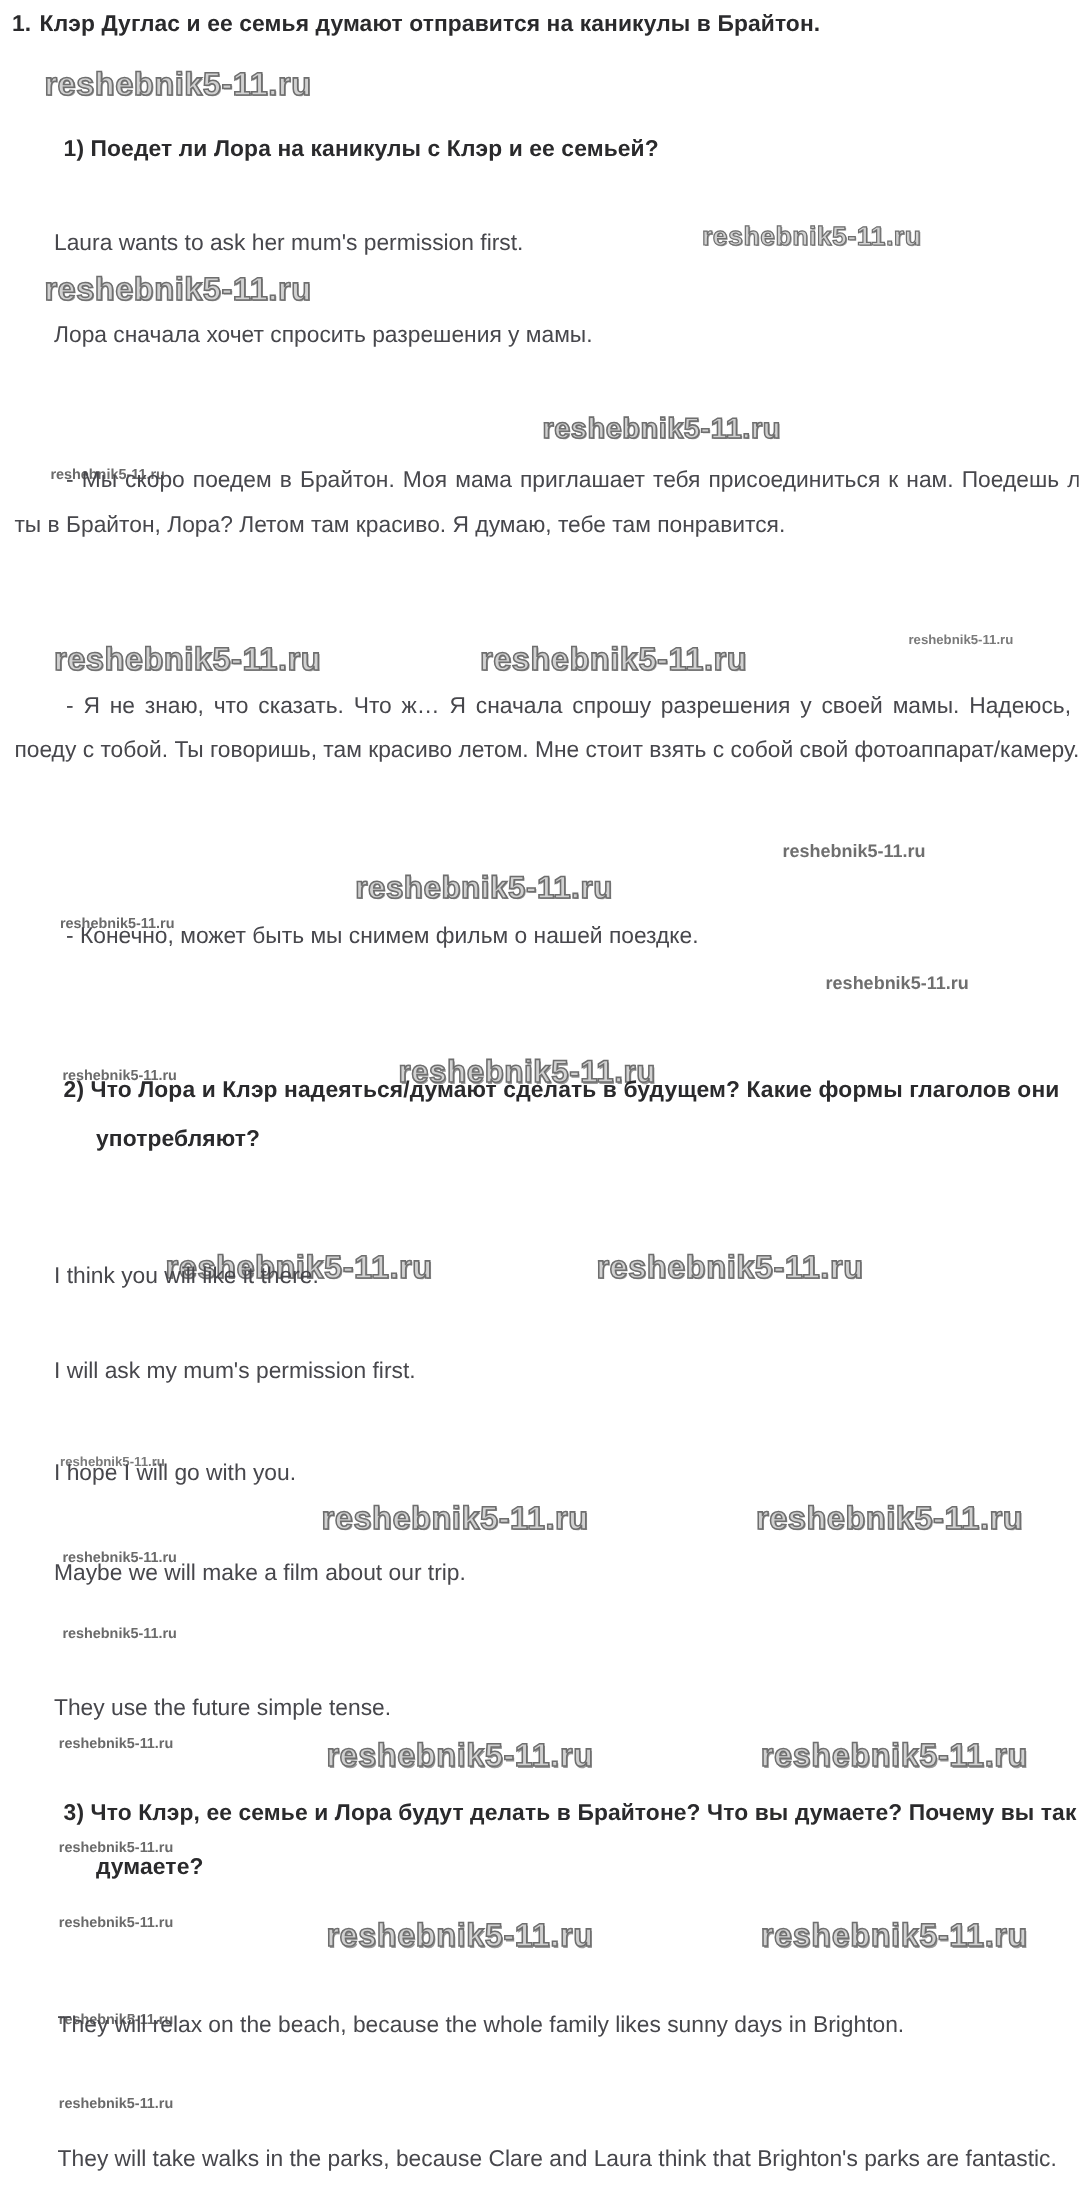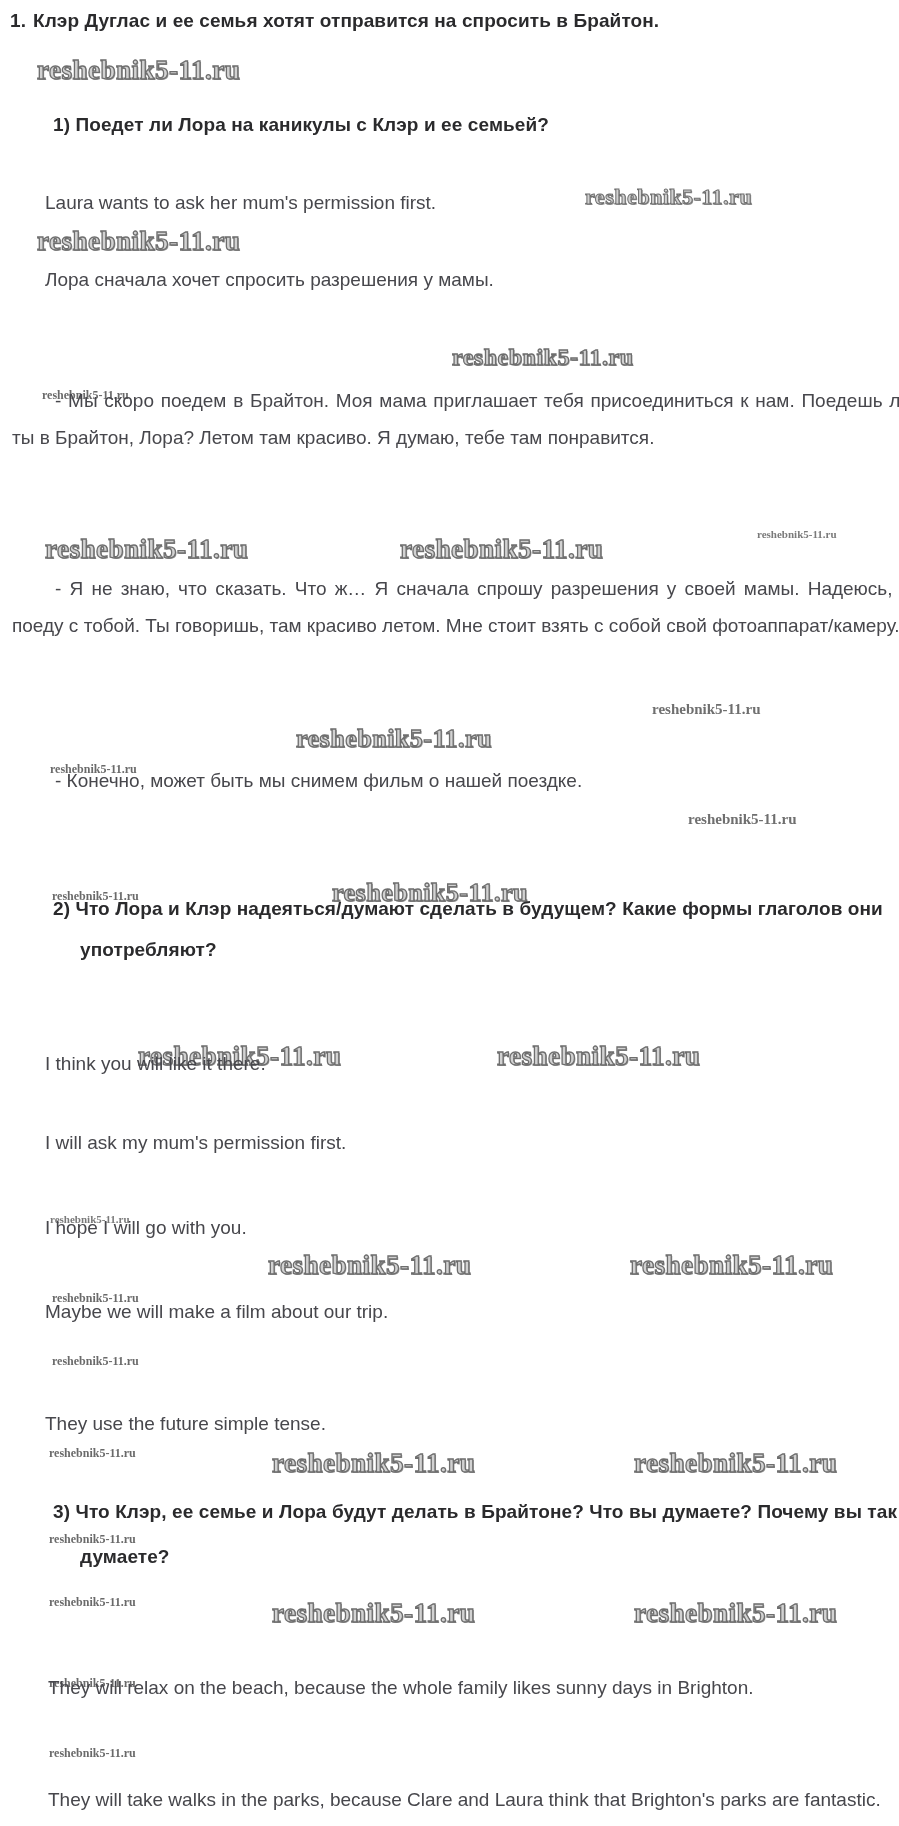--- a/index.html
+++ b/index.html
@@ -54,21 +54,21 @@
     text-align: justify;
     text-align-last: left;
     text-indent: 43px;
   }
   .para.en { text-indent: 36px; }
   .txt { position: relative; z-index: 2; }
   
   .wm {
     position: absolute;
     z-index: 1;
-    font-family: Liberation Serif, serif;
+    font-family: Liberation Sans, sans-serif;
     font-weight: bold;
     white-space: nowrap;
     user-select: none;
   }
   .wm-b {
     font-size: 27px;
     color: #d2d2d2;
     -webkit-text-stroke: 1.3px #6e6e6e;
     text-shadow: 1px 1px 0 #9a9a9a;
     letter-spacing: 0.5px;
@@ -108,21 +108,21 @@
   <span class="wm wm-b" style="left:634px; top:1448px;">reshebnik5-11.ru</span>
   <span class="wm wm-s" style="left:49px;  top:1532px;">reshebnik5-11.ru</span>
   <span class="wm wm-s" style="left:49px;  top:1595px;">reshebnik5-11.ru</span>
   <span class="wm wm-b" style="left:272px; top:1598px;">reshebnik5-11.ru</span>
   <span class="wm wm-b" style="left:634px; top:1598px;">reshebnik5-11.ru</span>
   <span class="wm wm-s" style="left:49px;  top:1676px;">reshebnik5-11.ru</span>
   <span class="wm wm-s" style="left:49px;  top:1746px;">reshebnik5-11.ru</span>
 
   <div class="h1row txt" style="top:8px;">
     <span class="h1num">1.</span>
-    <span>Клэр Дуглас и ее семья хотят отправится на спросить в Брайтон.</span>
+    <span>Клэр Дуглас и ее семья думают отправится на каникулы в Брайтон.</span>
   </div>
 
   <div class="hq txt" style="top:80px;">1) Поедет ли Лора на каникулы с Клэр и ее семьей?</div>
   <div class="line txt" style="top:121px;">Laura wants to ask her mum's permission first.</div>
   <div class="line txt" style="top:161px;">Лора сначала хочет спросить разрешения у мамы.</div>
 
   <div class="para txt" style="top:245px;">- Мы скоро поедем в Брайтон. Моя мама приглашает тебя присоединиться к нам. Поедешь ли ты в Брайтон, Лора? Летом там красиво. Я думаю, тебе там понравится.</div>
   <div class="para txt" style="top:359px;">- Я не знаю, что сказать. Что ж… Я сначала спрошу разрешения у своей мамы. Надеюсь, я поеду с тобой. Ты говоришь, там красиво летом. Мне стоит взять с собой свой фотоаппарат/камеру.</div>
   <div class="para txt" style="top:477px;">- Конечно, может быть мы снимем фильм о нашей поездке.</div>
 

